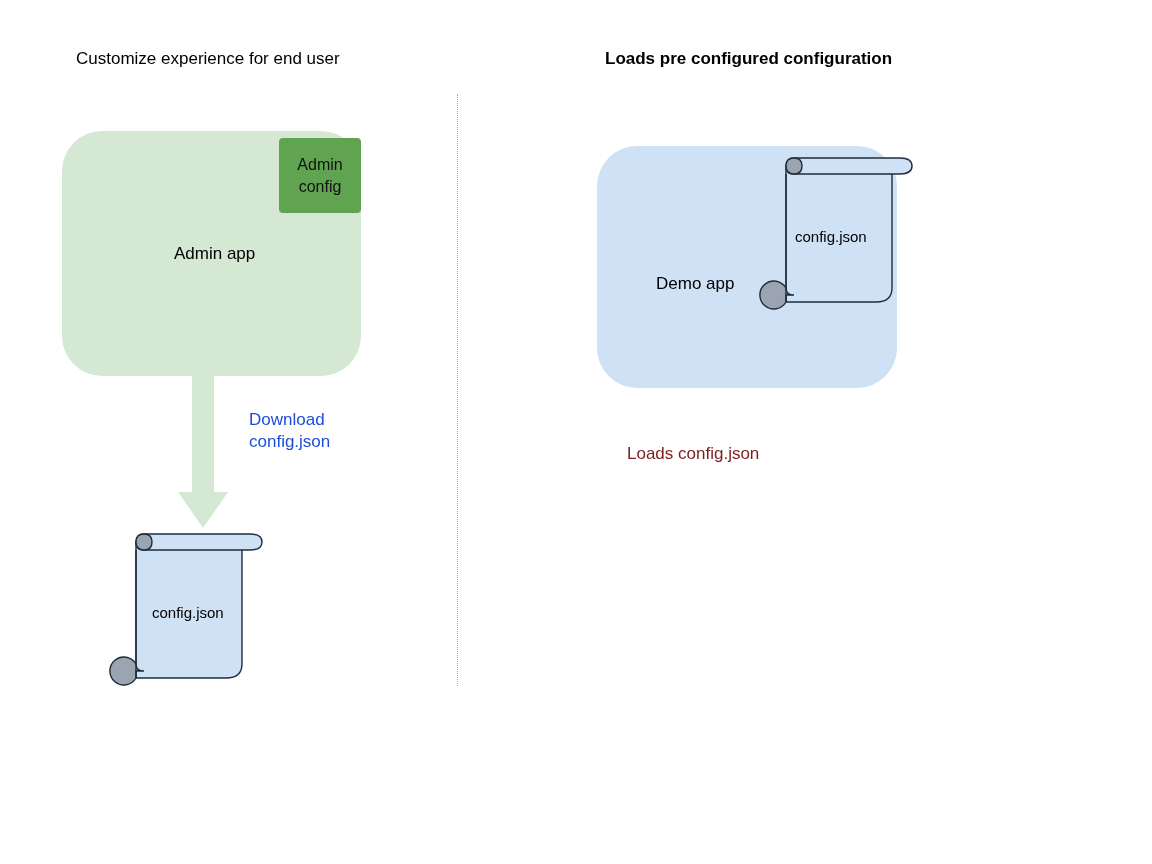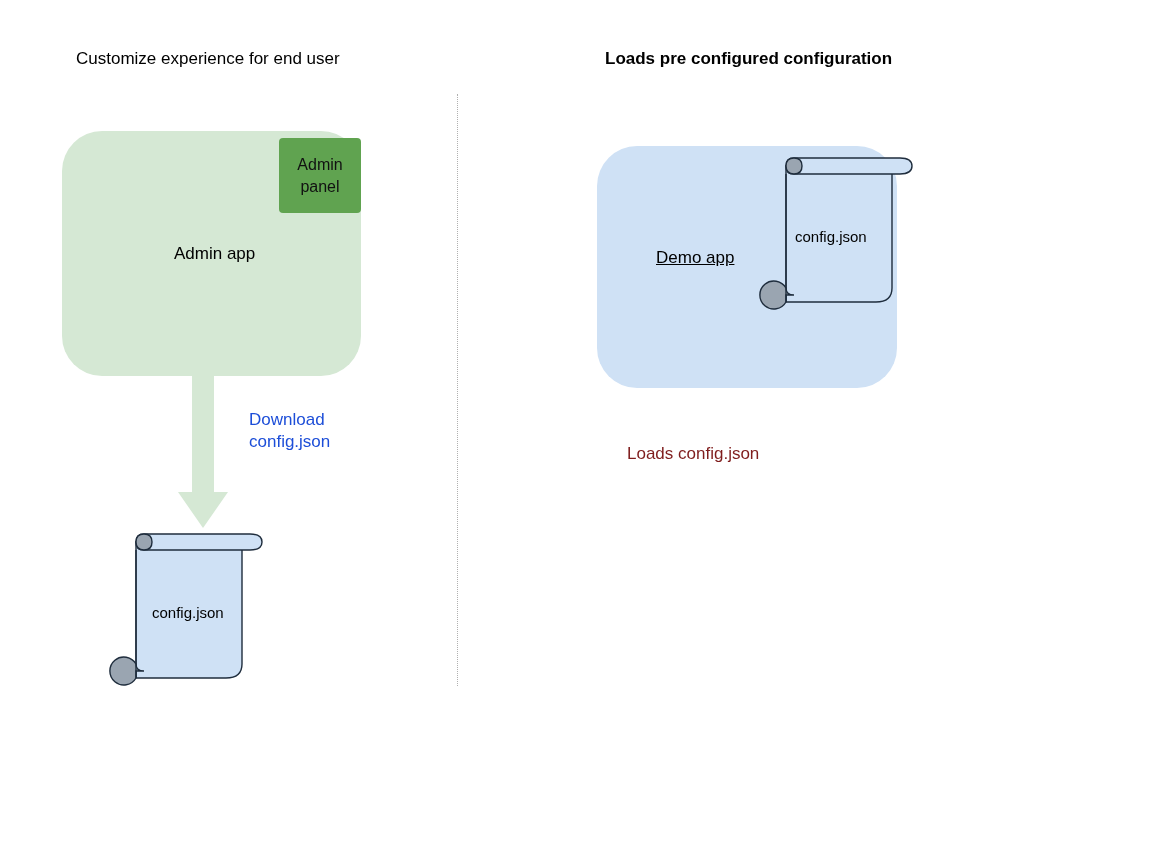--- a/index.html
+++ b/index.html
@@ -64,21 +64,21 @@
     background: #cfe1f5;
   }
   .app-label {
     position: absolute;
     font-size: 17px;
     line-height: 20px;
     white-space: nowrap;
     color: #000000;
   }
   #admin-app-label { left: 166px; top: 244px; margin-left: 8px; }
-  #demo-app-label  { left: 656px; top: 248px; text-decoration: underline; }
+  #demo-app-label  { left: 656px; top: 274px; }
 
   
   #admin-panel-box {
     position: absolute;
     left: 279px;
     top: 138px;
     width: 82px;
     height: 75px;
     background: #60a350;
     border-radius: 4px;
@@ -153,21 +153,21 @@
 
   <div class="divider"></div>
 
   <div class="app-box" id="admin-app-box"></div>
 
   <div class="app-label" id="admin-app-label">Admin app</div>
 
   <div id="admin-panel-box">
     <div id="admin-panel-label">
       <span>Admin</span><br>
-      <span>panel</span>
+      <span>config</span>
     </div>
   </div>
 
   <div id="download-arrow">
     <svg width="54" height="158" viewBox="0 0 54 158" xmlns="http://www.w3.org/2000/svg">
       <path d="M 16 0 L 38 0 L 38 120 L 52 120 L 27 156 L 2 120 L 16 120 Z" fill="#d5e8d4" stroke="none"></path>
     </svg>
   </div>
 
   <div id="download-arrow-label">

